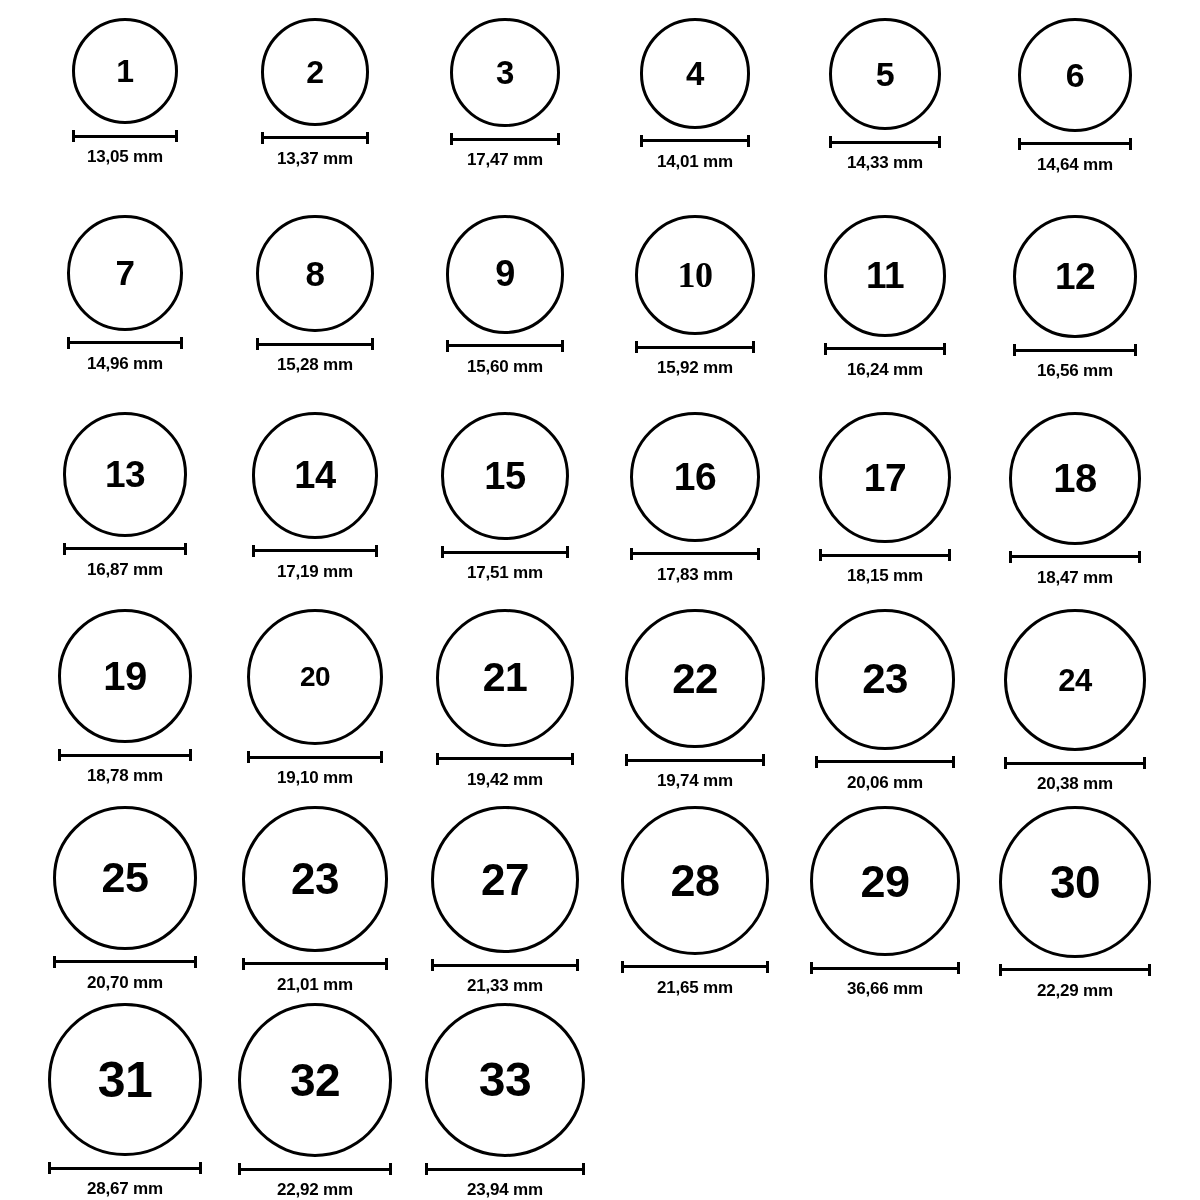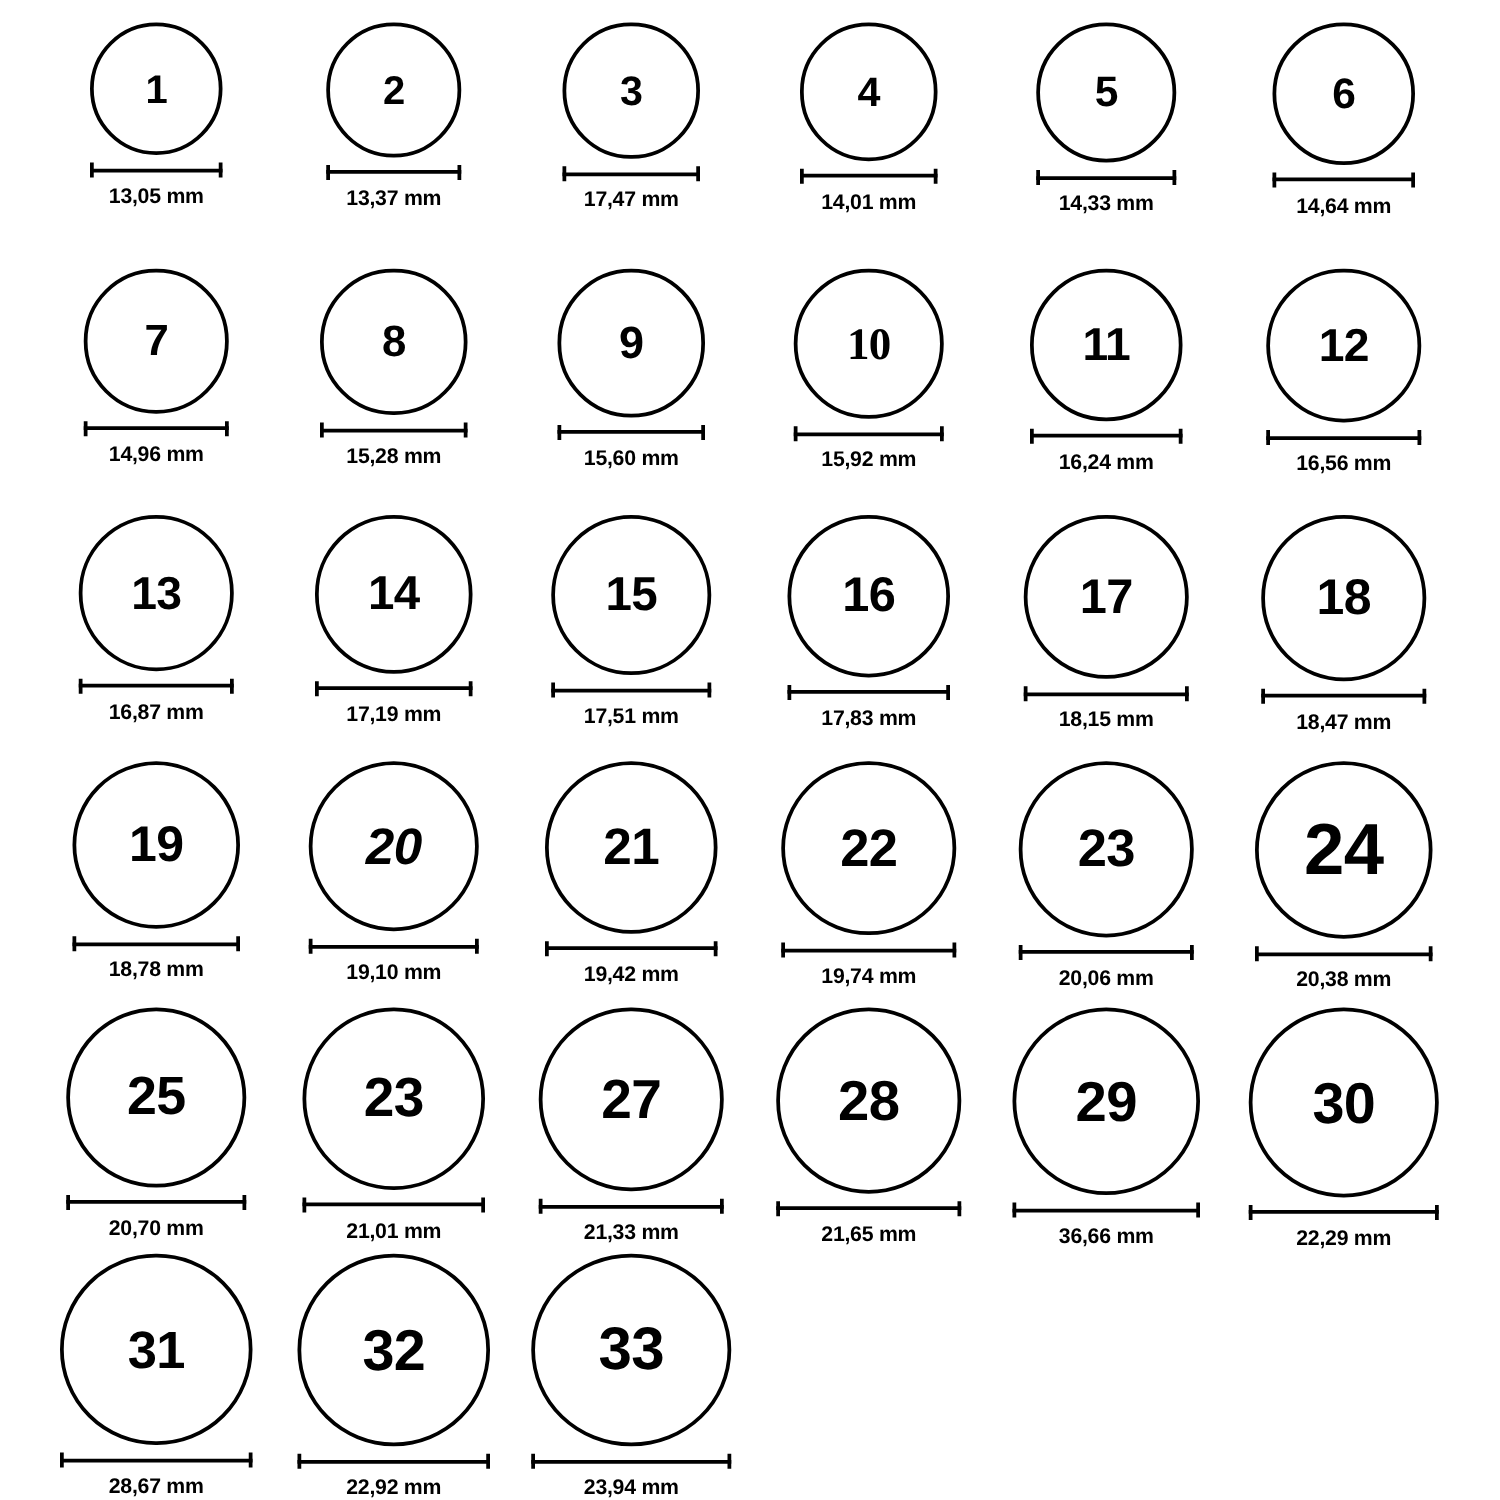--- a/index.html
+++ b/index.html
@@ -344,21 +344,21 @@
           <div class="measure-bar" style="width: 134.4px;">
             <div class="bar-line"></div>
             <div class="cap left"></div>
             <div class="cap right"></div>
           </div>
           <div class="measure-label">18,78 mm</div>
         </div>
       </div>
       <div class="ring-cell">
         <div class="ring-circle" style="width: 136px; height: 136px;">
-          <div class="ring-number" style="font-size: 41px; font-style: italic;">20</div>
+          <div class="ring-number" style="font-size: 28px;">20</div>
         </div>
         <div class="measure">
           <div class="measure-bar" style="width: 136px;">
             <div class="bar-line"></div>
             <div class="cap left"></div>
             <div class="cap right"></div>
           </div>
           <div class="measure-label">19,10 mm</div>
         </div>
       </div>
@@ -396,21 +396,21 @@
           <div class="measure-bar" style="width: 140.8px;">
             <div class="bar-line"></div>
             <div class="cap left"></div>
             <div class="cap right"></div>
           </div>
           <div class="measure-label">20,06 mm</div>
         </div>
       </div>
       <div class="ring-cell">
         <div class="ring-circle" style="width: 142.3px; height: 142.3px;">
-          <div class="ring-number" style="font-size: 58px;">24</div>
+          <div class="ring-number" style="font-size: 31px;">24</div>
         </div>
         <div class="measure">
           <div class="measure-bar" style="width: 142.3px;">
             <div class="bar-line"></div>
             <div class="cap left"></div>
             <div class="cap right"></div>
           </div>
           <div class="measure-label">20,38 mm</div>
         </div>
       </div>
@@ -487,21 +487,21 @@
           <div class="measure-bar" style="width: 151.8px;">
             <div class="bar-line"></div>
             <div class="cap left"></div>
             <div class="cap right"></div>
           </div>
           <div class="measure-label">22,29 mm</div>
         </div>
       </div>
       <div class="ring-cell">
         <div class="ring-circle" style="width: 153.4px; height: 153.4px;">
-          <div class="ring-number" style="font-size: 42px;">31</div>
+          <div class="ring-number" style="font-size: 50px;">31</div>
         </div>
         <div class="measure">
           <div class="measure-bar" style="width: 153.4px;">
             <div class="bar-line"></div>
             <div class="cap left"></div>
             <div class="cap right"></div>
           </div>
           <div class="measure-label">28,67 mm</div>
         </div>
       </div>

